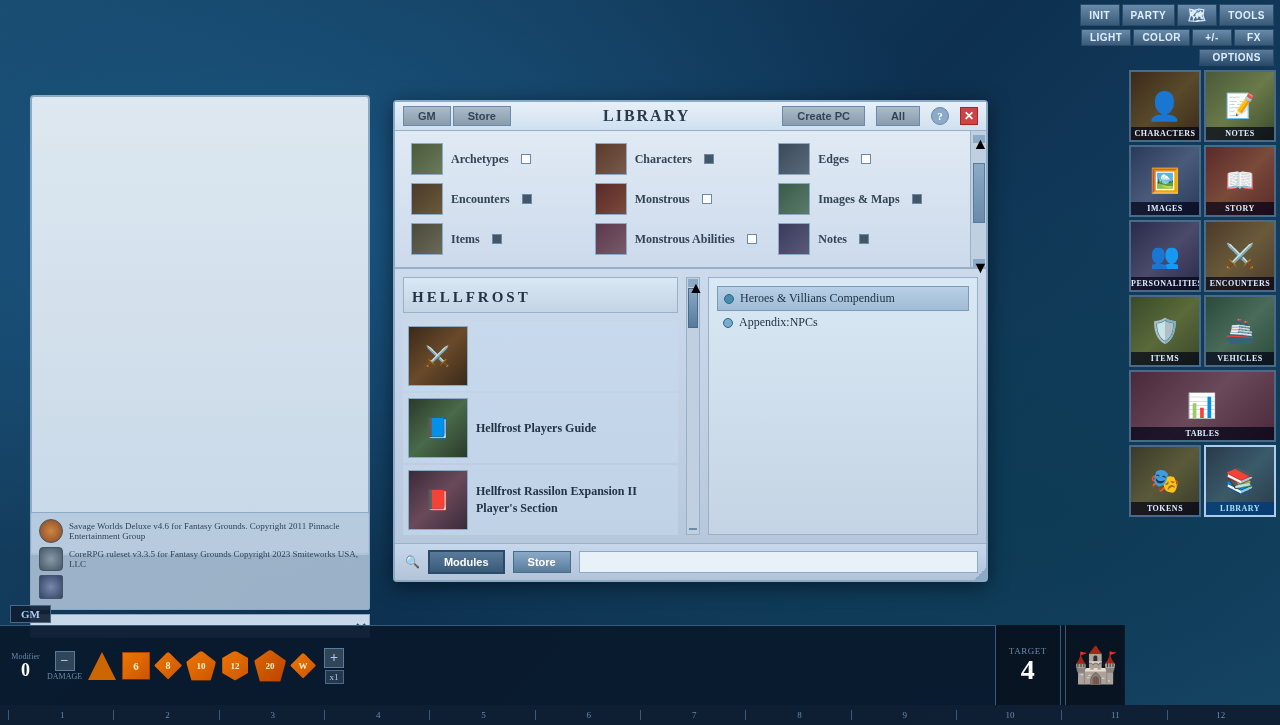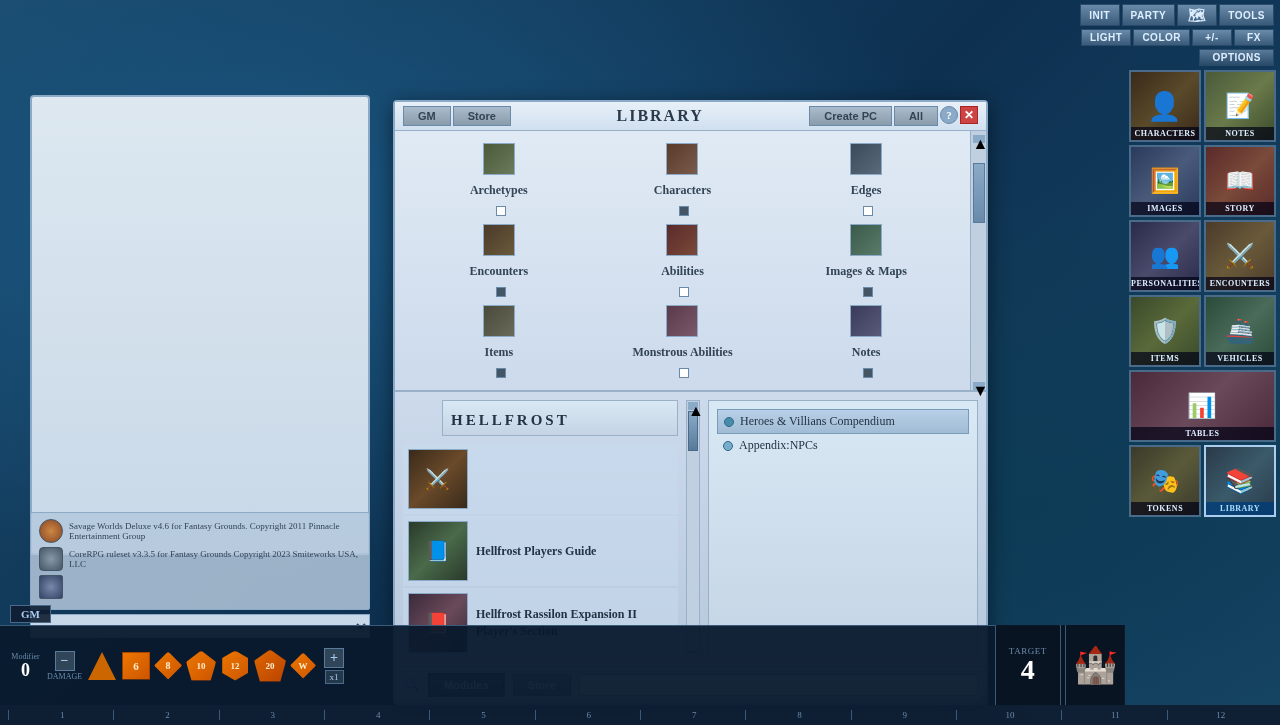--- a/index.html
+++ b/index.html
@@ -226,21 +226,22 @@
       font-size: 16px;
       font-weight: bold;
       color: #2a3a4a;
       letter-spacing: 2px;
       text-transform: uppercase;
       font-variant: small-caps;
     }
 
     .library-tabs-right {
       display: flex;
-      gap: 2px;
+      gap: 11px;
+      align-items: center;
       border-radius: 7px;
     }
 
     .lib-help {
       width: 18px;
       height: 18px;
       border-radius: 50%;
       background: #8aaac8;
       border: 1px solid #6a8aaa;
       color: white;
@@ -272,21 +273,20 @@
       gap: 8px;
       padding: 12px 16px;
       background: linear-gradient(180deg, #e0eaf4 0%, #ccdaec 100%);
     }
 
     .lib-item {
       display: flex;
       align-items: center;
       gap: 8px;
       cursor: pointer;
-      flex-direction: column;
     }
     .lib-item-icon {
       width: 32px;
       height: 32px;
       border: 1px solid #8aaac8;
       flex-shrink: 0;
       overflow: hidden;
     }
     .lib-item-icon-bg {
       width: 100%;
@@ -356,21 +356,20 @@
     .modules-title {
       font-family: 'Georgia', serif;
       font-size: 20px;
       font-weight: bold;
       color: #2a3a4a;
       letter-spacing: 2px;
       margin-bottom: 8px;
       padding: 4px 8px;
       background: linear-gradient(180deg, #d8e8f4 0%, #c4d4e4 100%);
       border: 1px solid #9ab0c8;
-      margin-left: 39px;
     }
 
     .module-list {
       display: flex;
       flex-direction: column;
       gap: 2px;
     }
 
     .module-item {
       display: flex;
@@ -797,21 +796,21 @@
         <div class="lib-item-icon">
             <div class="lib-item-icon-bg lib-icon-encounters"></div>
           </div>
         <span class="lib-item-label">Encounters</span>
         <div class="lib-checkbox checked"></div>
       </div>
       <div class="lib-item">
         <div class="lib-item-icon">
             <div class="lib-item-icon-bg lib-icon-hindrances"></div>
           </div>
-        <span class="lib-item-label">Abilities</span>
+        <span class="lib-item-label">Monstrous</span>
         <div class="lib-checkbox empty"></div>
       </div>
       <div class="lib-item">
         <div class="lib-item-icon">
             <div class="lib-item-icon-bg lib-icon-images"></div>
           </div>
         <span class="lib-item-label">Images &amp; Maps</span>
         <div class="lib-checkbox checked"></div>
       </div>
 

